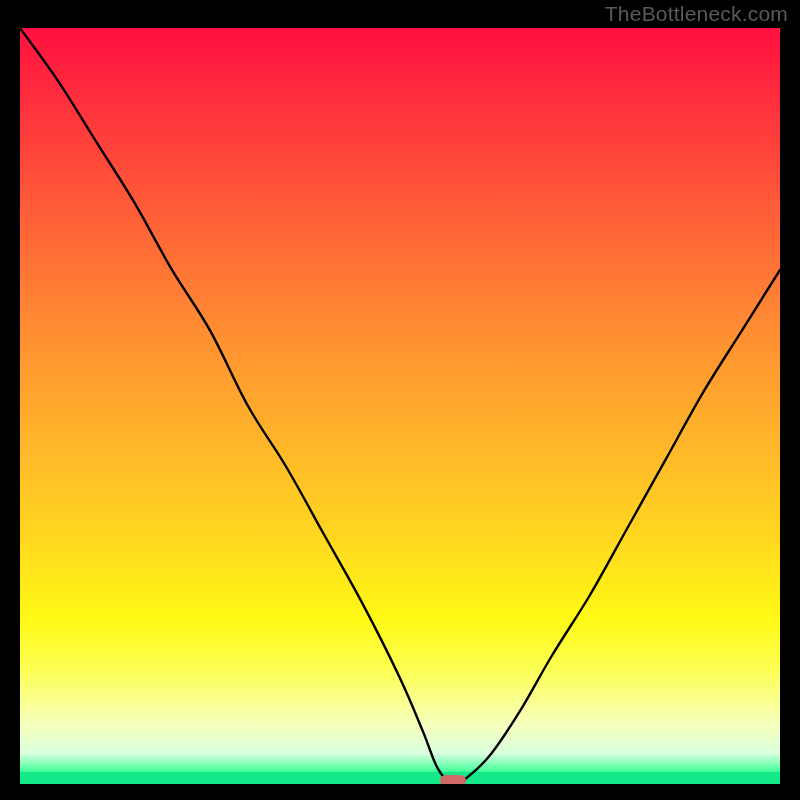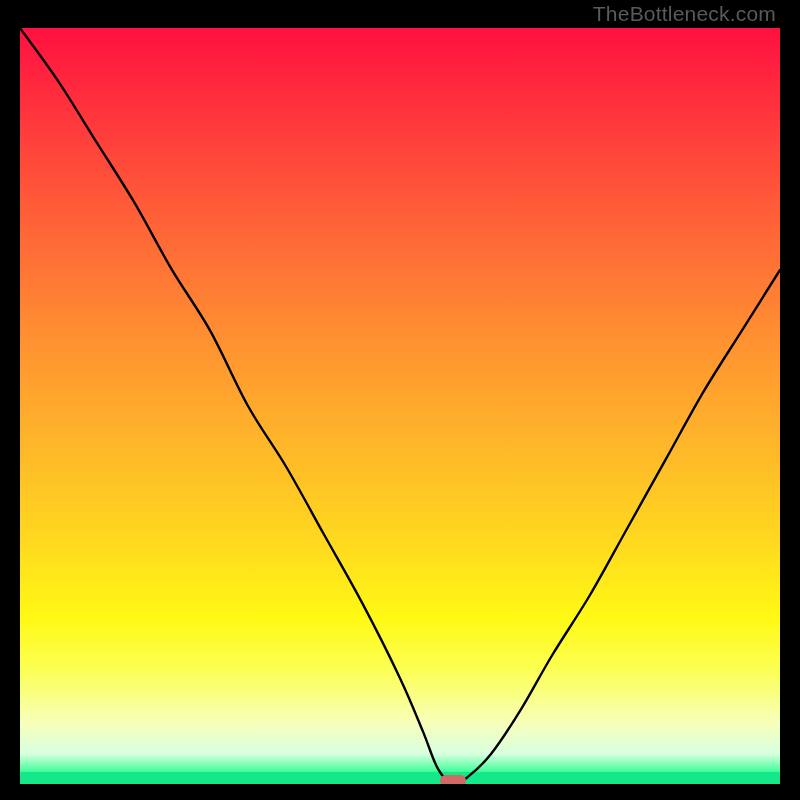--- a/index.html
+++ b/index.html
@@ -13,21 +13,21 @@
   }
   .frame {
     position: relative;
     width: 800px;
     height: 800px;
     background: #000;
   }
   .watermark {
     position: absolute;
     top: 2px;
-    right: 24px;
+    right: 12px;
     color: #5a5a5a;
     font-size: 21px;
     font-weight: 500;
     letter-spacing: 0.2px;
     z-index: 3;
   }
   .plot {
     position: absolute;
     left: 20px;
     top: 28px;

